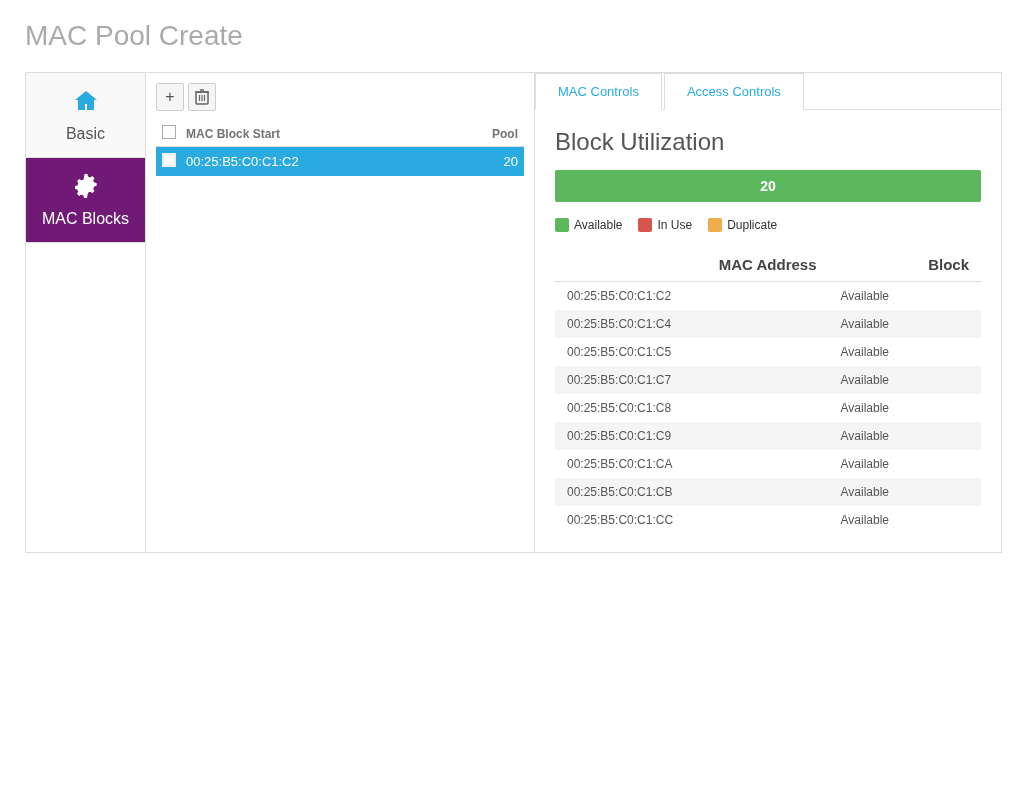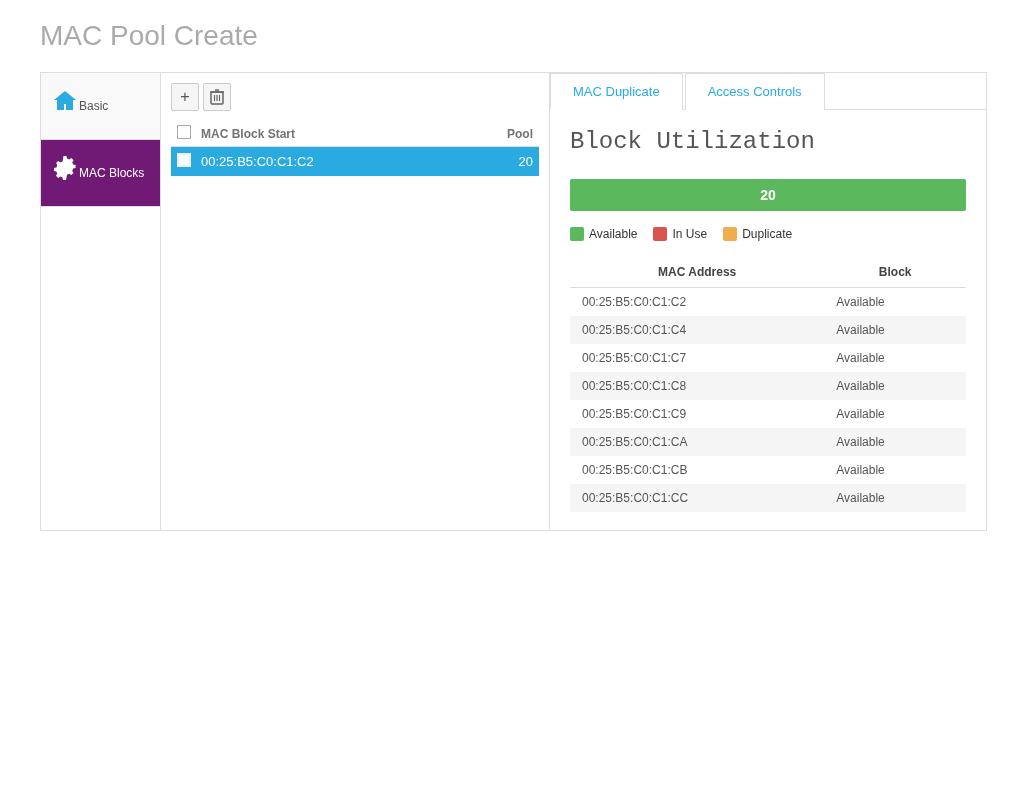--- a/index.html
+++ b/index.html
@@ -5,21 +5,21 @@
     * { box-sizing: border-box; margin: 0; padding: 0; }
     body {
       font-family: 'Helvetica Neue', Arial, sans-serif;
       background: #fff;
       color: #333;
       font-size: 13px;
     }
     .page {
       width: 1027px;
       min-height: 800px;
-      padding: 20px 40px;
+      padding: 20px 25px;
     }
     .page-title {
       font-size: 28px;
       font-weight: 300;
       color: #333;
       margin-bottom: 20px;
     }
     .page-title span {
       color: #aaa;
     }
@@ -29,29 +29,29 @@
     }
     
     .sidebar {
       width: 120px;
       flex-shrink: 0;
       border: 1px solid #ddd;
       border-right: none;
     }
     .sidebar-item {
       display: flex;
-      flex-direction: row;
-      align-items: center;
-      justify-content: flex-start;
+      flex-direction: column;
+      align-items: center;
+      justify-content: center;
       padding: 14px 10px;
       cursor: pointer;
       border-bottom: 1px solid #ddd;
       background: #f9f9f9;
       color: #555;
-      font-size: 12px;
+      font-size: 16px;
       user-select: none;
     }
     .sidebar-item.active {
       background: #701a75;
       color: #fff;
     }
     .sidebar-item .icon {
       font-size: 24px;
       margin-bottom: 4px;
     }
@@ -147,22 +147,21 @@
     .tab:not(.active) {
       color: #29abe2;
     }
     .right-content {
       padding: 18px 20px;
     }
     .block-util-title {
       font-size: 24px;
       font-weight: 300;
       color: #555;
-      margin-bottom: 24px;
-      font-family: Liberation Mono, monospace;
+      margin-bottom: 14px;
     }
     .progress-bar-container {
       width: 100%;
       height: 32px;
       background: #e0e0e0;
       border-radius: 2px;
       margin-bottom: 16px;
       position: relative;
     }
     .progress-bar-fill {
@@ -192,25 +191,25 @@
       width: 14px;
       height: 14px;
       border-radius: 2px;
     }
     
     .mac-table {
       width: 100%;
       border-collapse: collapse;
     }
     .mac-table th {
-      text-align: center;
+      text-align: right;
       padding: 8px 12px;
       font-weight: 600;
       color: #444;
-      font-size: 12px;
+      font-size: 15px;
       border-bottom: 1px solid #ddd;
     }
     .mac-table td {
       padding: 7px 12px;
       font-size: 12px;
       color: #555;
     }
     .mac-table tr:nth-child(even) td {
       background: #f5f5f5;
     }
@@ -277,21 +276,21 @@
       <div class="row-checkbox white-bg"></div>
     </div>
     <div class="col-mac">00:25:B5:C0:C1:C2</div>
     <div class="col-size">20</div>
   </div>
         </div>
     </div>
 
     <div class="content-right">
       <div class="tabs">
-        <div class="tab active">MAC Duplicate</div>
+        <div class="tab active">MAC Controls</div>
         <div class="tab">Access Controls</div>
       </div>
       <div class="right-content">
         <div class="block-util-title">Block Utilization</div>
         <div class="progress-bar-container">
           <div class="progress-bar-fill" id="progress-bar" style="width: 100%;">
             <span>20</span>
           </div>
         </div>
         <div class="legend">
@@ -319,20 +318,24 @@
 
           <tr>
     <td>00:25:B5:C0:C1:C2</td>
     <td>Available</td>
   </tr>
               <tr>
     <td>00:25:B5:C0:C1:C4</td>
     <td>Available</td>
   </tr>
               <tr>
+    <td>00:25:B5:C0:C1:C5</td>
+    <td>Available</td>
+  </tr>
+              <tr>
     <td>00:25:B5:C0:C1:C7</td>
     <td>Available</td>
   </tr>
               <tr>
     <td>00:25:B5:C0:C1:C8</td>
     <td>Available</td>
   </tr>
               <tr>
     <td>00:25:B5:C0:C1:C9</td>
     <td>Available</td>

